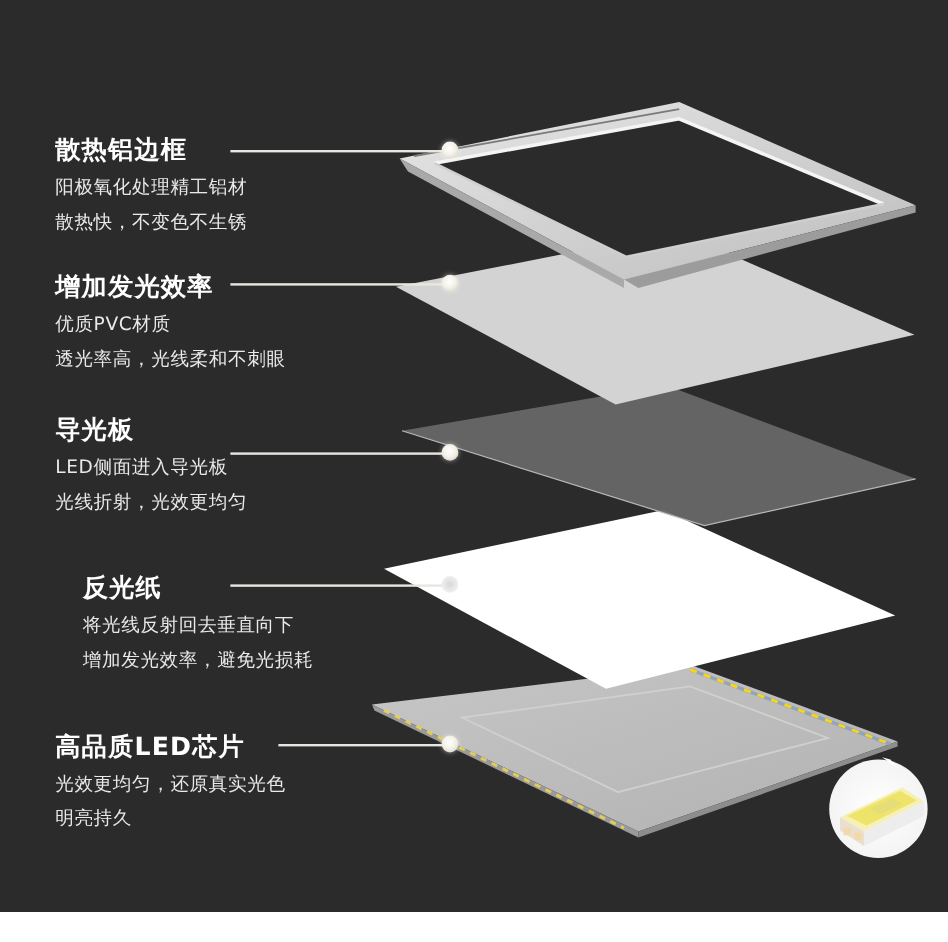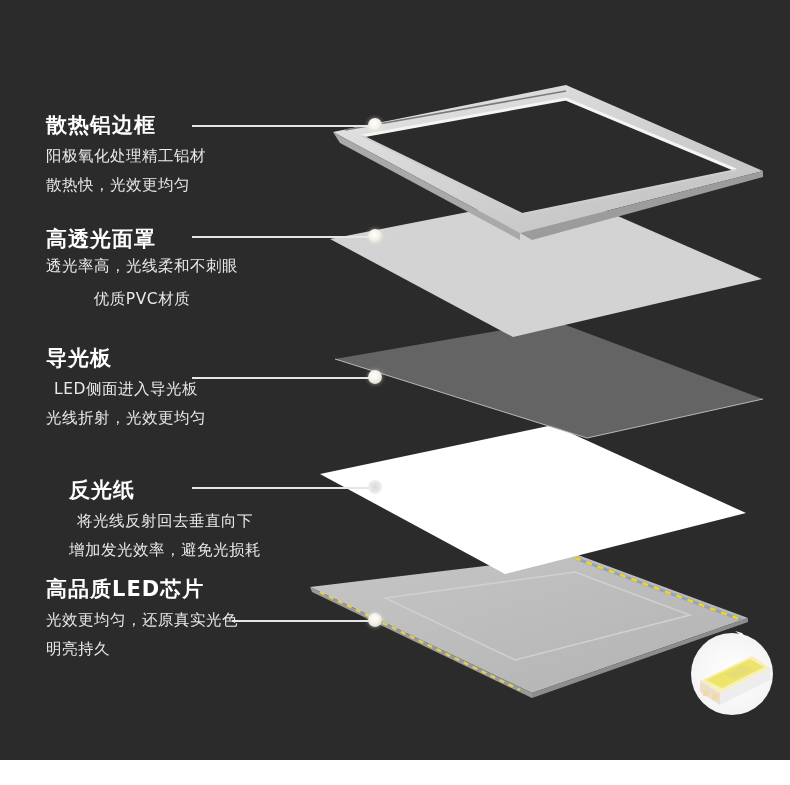--- a/index.html
+++ b/index.html
@@ -15,21 +15,21 @@
     position: absolute; left: 46px; color: #f2f2f2;
   }
   .feature .title {
     font-size: 21px; font-weight: bold; letter-spacing: 1px; line-height: 26px;
     color: #ffffff; white-space: nowrap;
   }
   .feature .line {
     font-size: 15.5px; line-height: 29px; color: #e9e9e9; white-space: nowrap;
     letter-spacing: 0.5px;
   }
-  .feature .line.first { margin-top: 4px; text-align: center; }
+  .feature .line.first { margin-top: 4px; }
   .leader {
     position: absolute; height: 1.5px; background: #e8e6e0;
   }
   .dot {
     position: absolute; width: 14px; height: 14px; border-radius: 50%;
     background: radial-gradient(circle at 45% 40%, #ffffff 0%, #f4f1e8 45%, #cfcabd 100%);
     box-shadow: 0 0 4px rgba(255,255,255,0.5);
   }
   .dot.faded {
     background: radial-gradient(circle, #d8d8d8 0%, #ececec 60%, #f6f6f6 100%);
@@ -124,41 +124,41 @@
 
   <div class="leader" style="left:192px; top:487px; width:182px;"></div>
   <div class="dot faded" style="left:368px; top:480px;"></div>
 
   <div class="leader" style="left:232px; top:620px; width:142px;"></div>
   <div class="dot" style="left:368px; top:613px;"></div>
 
   <div class="feature" style="top:112px;">
     <div class="title">散热铝边框</div>
     <div class="line first">阳极氧化处理精工铝材</div>
-    <div class="line">散热快，光效更均匀</div>
+    <div class="line">散热快，不变色不生锈</div>
   </div>
 
   <div class="feature" style="top:226px;">
-    <div class="title">高透光面罩</div>
+    <div class="title">增加发光效率</div>
+    <div class="line first">优质PVC材质</div>
     <div class="line">透光率高，光线柔和不刺眼</div>
-    <div class="line first">优质PVC材质</div>
   </div>
 
   <div class="feature" style="top:345px;">
     <div class="title">导光板</div>
     <div class="line first">LED侧面进入导光板</div>
     <div class="line">光线折射，光效更均匀</div>
   </div>
 
   <div class="feature" style="top:477px;margin-left:23px;">
     <div class="title">反光纸</div>
     <div class="line first">将光线反射回去垂直向下</div>
     <div class="line">增加发光效率，避免光损耗</div>
   </div>
 
-  <div class="feature" style="top:576px;">
+  <div class="feature" style="top:609px;">
     <div class="title">高品质LED芯片</div>
     <div class="line first">光效更均匀，还原真实光色</div>
     <div class="line">明亮持久</div>
   </div>
 </div>
 
 <div class="bottom-strip"></div>
 
 </body></html>

